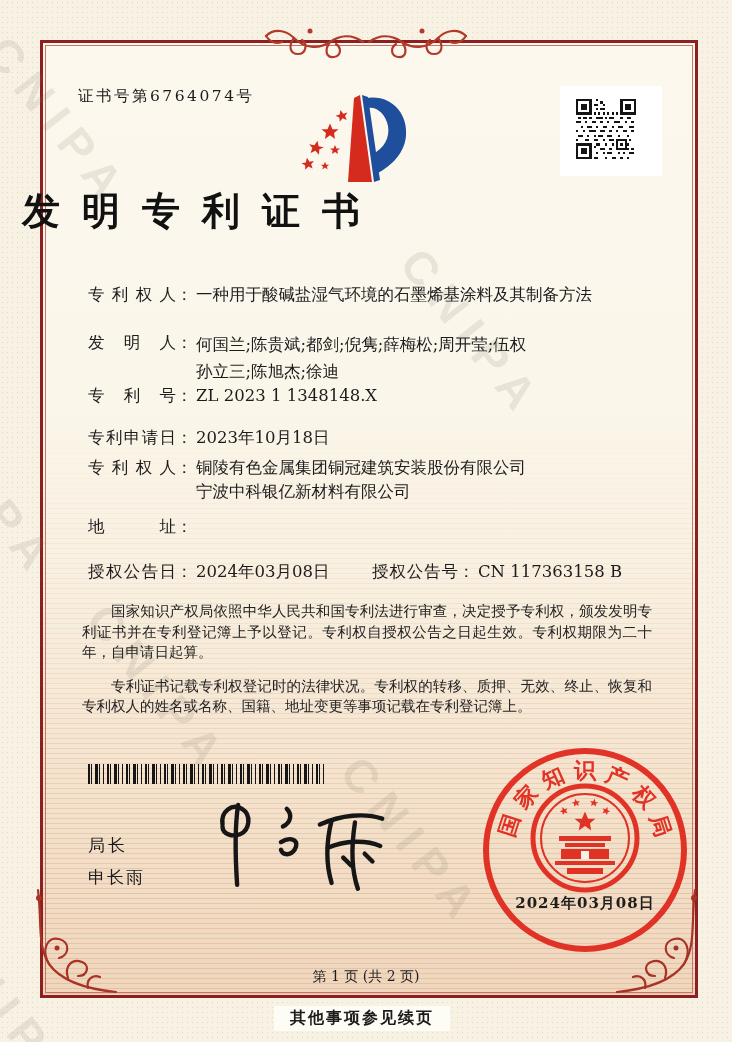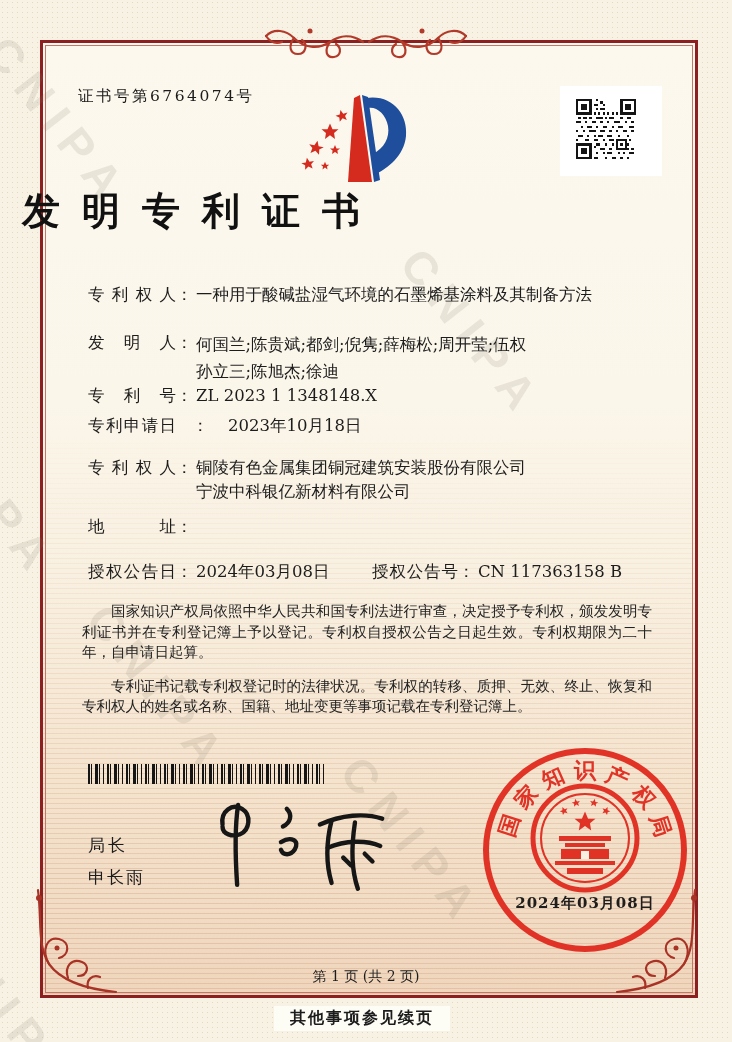--- a/index.html
+++ b/index.html
@@ -45,21 +45,21 @@
   
   .field{position:absolute;z-index:3;left:88px;display:flex;align-items:flex-start;
          font-size:16.5px;line-height:24px;}
   .flabel{width:88px;flex:none;text-align:justify;text-align-last:justify;}
   .fcolon{flex:none;width:18px;}
   .fvalue{margin-left:2px;}
   .f-name{top:283px;}
   .f-inventors{top:331px;}
   .f-inventors .fvalue div{line-height:27px;}
   .f-patno{top:384px;}
-  .f-filing{top:414px;gap:16px;}
+  .f-filing{top:426px;}
   .f-patentee{top:456px;}
   .f-patentee .fvalue div{line-height:24px;}
   .f-address{top:515px;}
   .f-grantdate{top:560px;}
   .f-grantno{top:560px;left:372px;}
   .f-grantno .flabel{width:86px;}
   
   .body-text{position:absolute;z-index:3;left:82px;top:601px;width:570px;
              font-size:14.5px;line-height:20.5px;text-align:justify;color:#222;}
   .body-text p{margin:0;text-indent:2em;}

